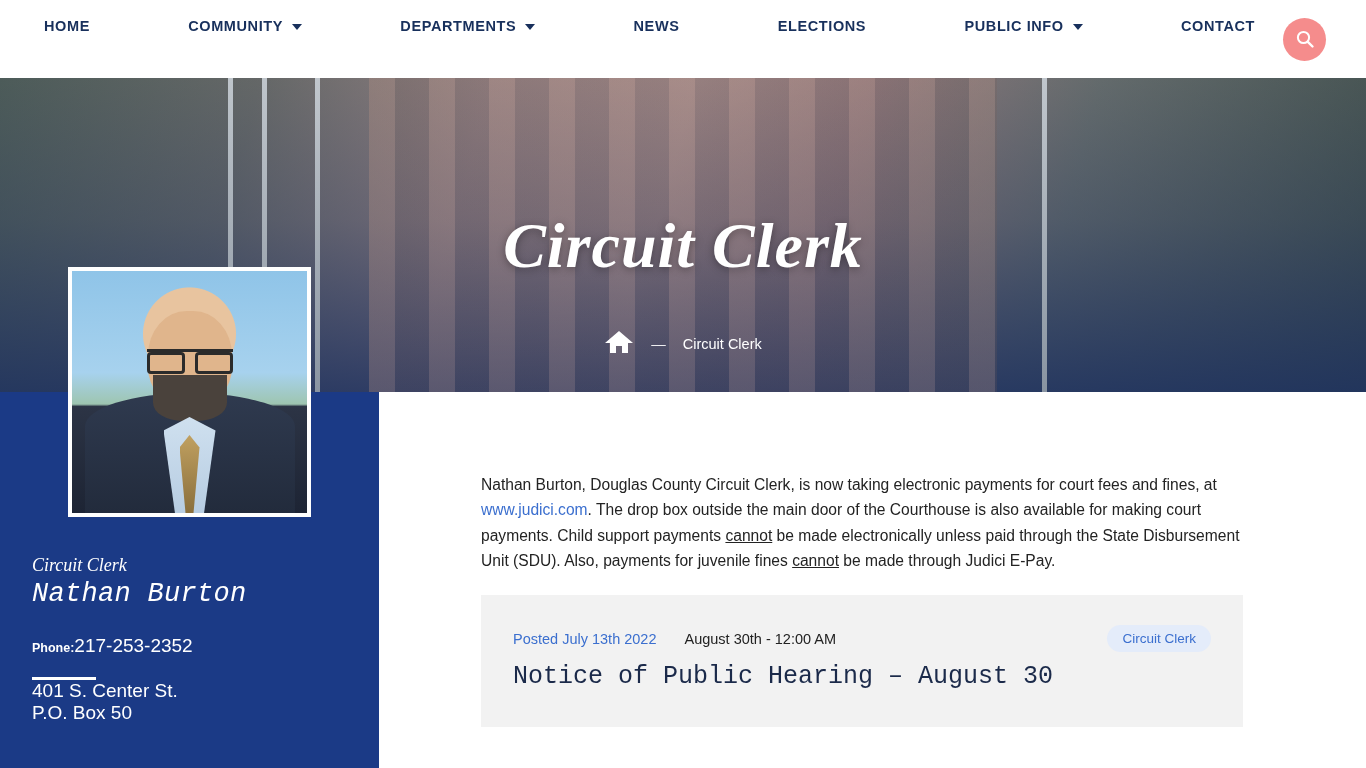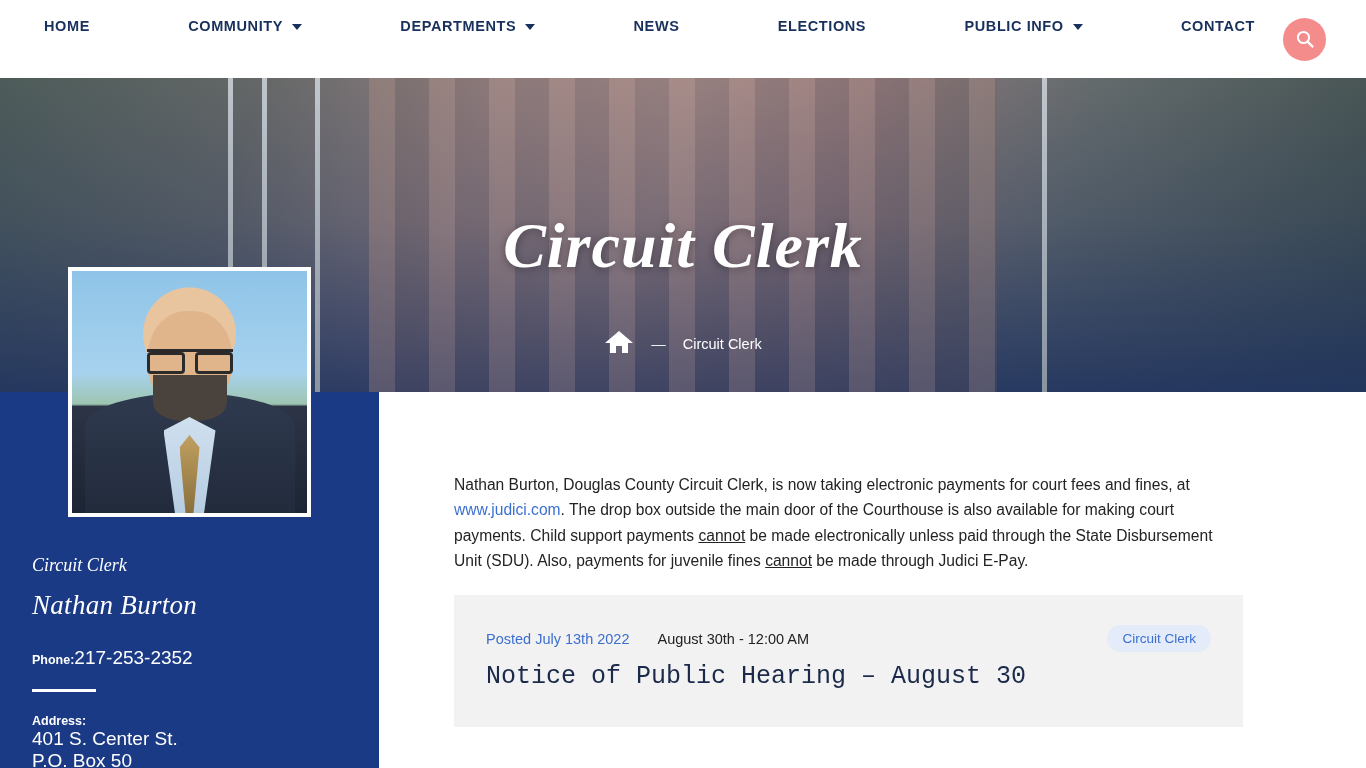--- a/index.html
+++ b/index.html
@@ -175,44 +175,44 @@
     background: #4a423c;
   }
 
   .sidebar-role {
     margin-top: 163px;
     font-family: "Liberation Serif", serif;
     font-style: italic;
     font-size: 18px;
   }
   .sidebar-name {
-    font-family: Liberation Serif, serif;
+    font-family: Liberation Mono, monospace;
     font-style: italic;
     font-size: 27px;
-    margin-top: 14px;
+    margin-top: 3px;
     letter-spacing: .3px;
   }
   .field-row {
     display: flex;
     align-items: baseline;
     justify-content: flex-start;
     margin-top: 26px;
   }
   .field-label { font-size: 12.5px; font-weight: bold; }
   .field-value { font-size: 19px; }
   .rule {
     width: 64px; height: 3px; background: #ffffff; margin-top: 20px;
   }
   .addr-label { font-size: 12.5px; font-weight: bold; margin-top: 22px; }
   .addr-line { font-size: 19px; }
 
   
   .main {
     flex: 1;
-    padding: 80px 123px 0 75px;
+    padding: 80px 123px 0 102px;
     background: #ffffff;
   }
   .intro {
     font-size: 15.6px;
     line-height: 1.62;
     color: #232323;
   }
   .intro a { color: #3b6fcf; text-decoration: none; }
   .intro u { text-decoration: underline; }
   .section-title {
@@ -338,21 +338,20 @@
 
     <div class="sidebar-role">Circuit Clerk</div>
     <div class="sidebar-name">Nathan Burton</div>
 
     <div class="field-row">
       <span class="field-label">Phone:</span>
       <span class="field-value">217-253-2352</span>
     </div>
     <div class="rule"></div>
 
-    <div class="addr-label">Address:</div>
     <div class="addr-line">401 S. Center St.</div>
     <div class="addr-line">P.O. Box 50</div>
   </div>
 
   <div class="main">
     <p class="intro">
       <span>Nathan Burton, Douglas County Circuit Clerk, is now taking electronic payments for court fees and fines, at </span><a href="#">www.judici.com</a><span>. The drop box outside the main door of the Courthouse is also available for making court payments. Child support payments </span><u>cannot</u><span> be made electronically unless paid through the State Disbursement Unit (SDU). Also, payments for juvenile fines </span><u>cannot</u><span> be made through Judici E-Pay.</span>
     </p>
 
 

